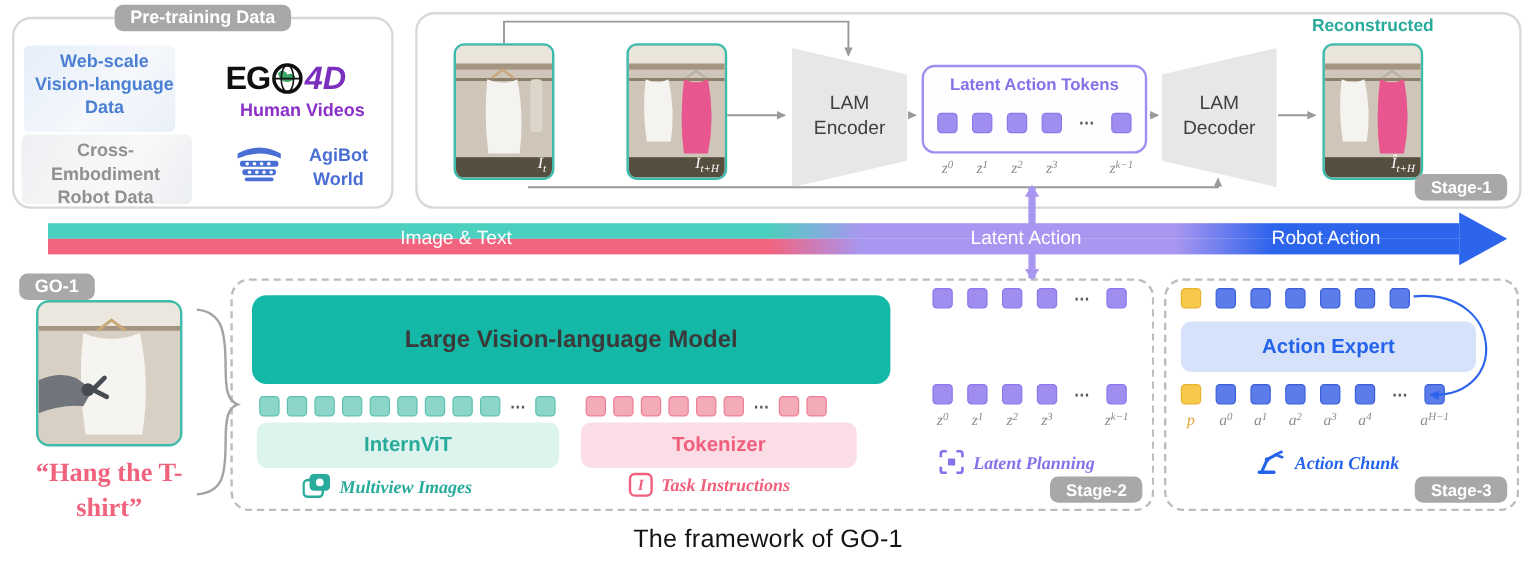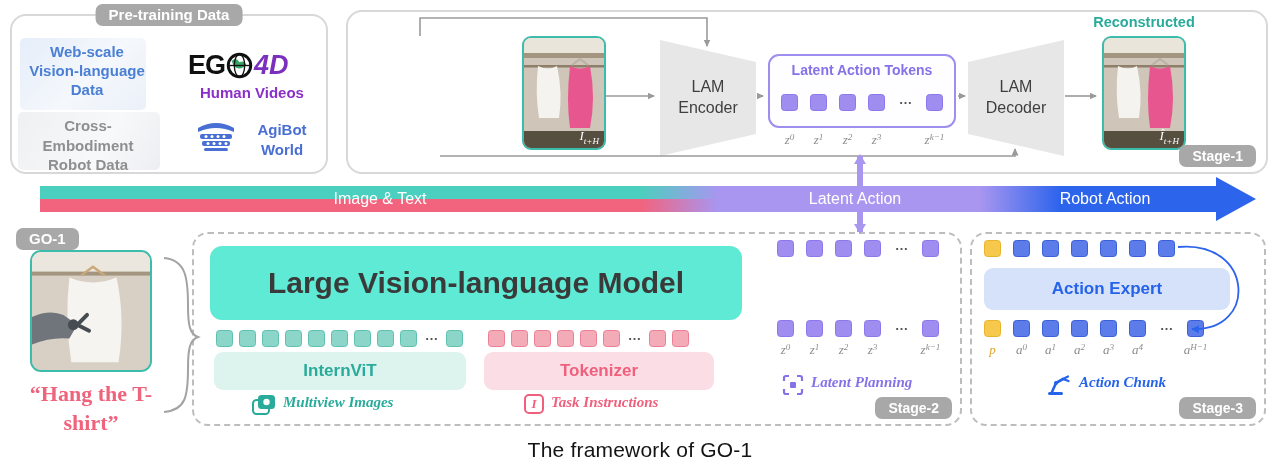--- a/index.html
+++ b/index.html
@@ -27,21 +27,21 @@
   .labstrip{position:absolute;display:flex;gap:12px;font-size:13px;color:#8c8c8c;z-index:2}
   .labstrip .cell{width:17px;flex:0 0 17px;display:flex;justify-content:center;white-space:nowrap}
   .trap{position:absolute;width:96px;height:116px;background:#e7e7e7;display:flex;align-items:center;justify-content:center;text-align:center;font-size:16px;color:#3f3f3f;font-weight:500;line-height:1.3;z-index:1;padding:0 10px}
   .trap.enc{clip-path:polygon(0 0,100% 19%,100% 81%,0 100%)}
   .trap.dec{clip-path:polygon(0 19%,100% 0,100% 100%,0 81%)}
   .chip{position:absolute;display:flex;align-items:center;justify-content:center;font-weight:bold;font-size:17px;border-radius:9px;z-index:1}
   .chip.teal{background:#ddf3ee;color:#29ab9b}
   .chip.pink{background:#fbdee5;color:#f05f7c}
   .chip.purple{background:#e3dcfa;color:#7661e4}
   .chip.blue{background:#d6e1fa;color:#2563eb}
-  .capt{position:absolute;display:flex;align-items:flex-start;gap:7px;font-family:"Liberation Serif",serif;font-style:italic;font-weight:bold;font-size:15px;z-index:2;white-space:nowrap}
+  .capt{position:absolute;display:flex;align-items:flex-end;gap:7px;font-family:"Liberation Serif",serif;font-style:italic;font-weight:bold;font-size:15px;z-index:2;white-space:nowrap}
   .bar{position:absolute;left:40px;top:186px;width:1176px;height:26px;z-index:1}
   .bar-top{position:absolute;left:0;top:0;width:100%;height:13px;
     background:linear-gradient(90deg,#4bcfbe 0,#4bcfbe 600px,#a896f0 678px,#a896f0 940px,#2d64ec 1020px,#2d64ec 100%)}
   .bar-bottom{position:absolute;left:0;top:13px;width:100%;height:13px;
     background:linear-gradient(90deg,#f2637d 0,#f2637d 600px,#a896f0 678px,#a896f0 940px,#2d64ec 1020px,#2d64ec 100%)}
   .bar-head{position:absolute;left:1216px;top:177px;width:0;height:0;border-left:40px solid #2d64ec;border-top:22px solid transparent;border-bottom:22px solid transparent;z-index:1}
   .barlab{position:absolute;color:#fff;font-weight:normal;font-size:16px;text-align:center;z-index:7;line-height:26px;top:186px}
   .overlay{position:absolute;left:0;top:0;z-index:6;pointer-events:none}
   .latentbox{position:absolute;left:768px;top:54px;width:188px;height:74px;border:2px solid #a08df0;border-radius:11px;background:#fefdff;z-index:1}
   .latentbox .ttl{position:absolute;left:0;right:0;top:6px;text-align:center;color:#8672e8;font-weight:bold;font-size:14px}
@@ -89,20 +89,33 @@
       <circle cx="26" cy="27.5" r="1.5" fill="#fff"></circle>
         <circle cx="32" cy="27.5" r="1.5" fill="#fff"></circle>
     </svg>
     <div class="abs" style="left:230px;top:104px;width:80px;text-align:center;color:#4a6fd4;font-weight:bold;font-size:15px;line-height:1.3;z-index:1">AgiBot World</div>
   </div>
 
   <div class="box solidbox" style="left:346px;top:10px;width:922px;height:164px">
     <div class="pill" style="right:10px;bottom:5px">Stage-1</div>
   </div>
 
+  <div class="photo" style="left:378px;top:36px;width:84px;height:114px">
+    <svg viewBox="0 0 80 110" preserveAspectRatio="none">
+      <rect width="80" height="110" fill="#cfc5b8"></rect>
+        <rect width="80" height="15" fill="#eae5db"></rect>
+      <rect y="15" width="80" height="5" fill="#a3957f"></rect>
+        <rect y="27" width="80" height="2.5" fill="#8d7f6a"></rect>
+      <path d="M30,27 L39,20 L48,27" fill="none" stroke="#c9a87a" stroke-width="2"></path>
+      <path d="M26,28 Q23,60 27,90 L53,90 Q57,58 51,28 Q39,34 26,28 Z" fill="#f5f3ef"></path>
+      <rect x="62" y="28" width="10" height="44" rx="3" fill="#ddd6ca"></rect>
+      <rect y="93" width="80" height="17" fill="#564f40"></rect>
+    </svg>
+    <div class="flabel math"><span>I</span><sub>t</sub></div>
+  </div>
 
   <div class="photo" style="left:522px;top:36px;width:84px;height:114px">
     <svg viewBox="0 0 80 110" preserveAspectRatio="none">
       <rect width="80" height="110" fill="#cfc5b8"></rect>
         <rect width="80" height="15" fill="#eae5db"></rect>
       <rect y="15" width="80" height="5" fill="#a3957f"></rect>
         <rect y="27" width="80" height="2.5" fill="#8d7f6a"></rect>
       <path d="M14,28 Q11,55 15,80 L35,80 Q39,55 33,28 Q24,33 14,28 Z" fill="#f5f3ef"></path>
       <path d="M48,27 L56,21 L64,27" fill="none" stroke="#b9b1a3" stroke-width="2"></path>
       <path d="M46,28 Q42,62 46,90 L66,90 Q72,60 66,28 Q56,33 46,28 Z" fill="#e8568f"></path>
@@ -186,21 +199,21 @@
       <circle cx="42" cy="74" r="5.5" fill="#474b52"></circle>
       <path d="M46,74 L56,64 M46,74 L58,80" stroke="#474b52" stroke-width="4" stroke-linecap="round"></path>
     </svg>
   </div>
   <div class="instruction">“Hang the T-shirt”</div>
 
   <div class="box dashbox" style="left:192px;top:232px;width:770px;height:194px">
     <div class="pill" style="right:8px;bottom:5px">Stage-2</div>
   </div>
 
-  <div class="abs" style="left:210px;top:246px;width:532px;height:74px;background:#5eead4;border-radius:12px;display:flex;align-items:center;justify-content:center;font-size:30px;font-weight:600;color:#3a3a3a;z-index:1">Large Vision-language Model</div>
+  <div class="abs" style="left:210px;top:246px;width:532px;height:74px;background:#14b8a6;border-radius:12px;display:flex;align-items:center;justify-content:center;font-size:20px;font-weight:600;color:#3a3a3a;z-index:1">Large Vision-language Model</div>
 
   <div class="strip g6" style="left:216px;top:330px">
     <div class="sq teal"></div>
     <div class="sq teal"></div>
     <div class="sq teal"></div>
     <div class="sq teal"></div>
     <div class="sq teal"></div>
     <div class="sq teal"></div>
     <div class="sq teal"></div>
     <div class="sq teal"></div>

